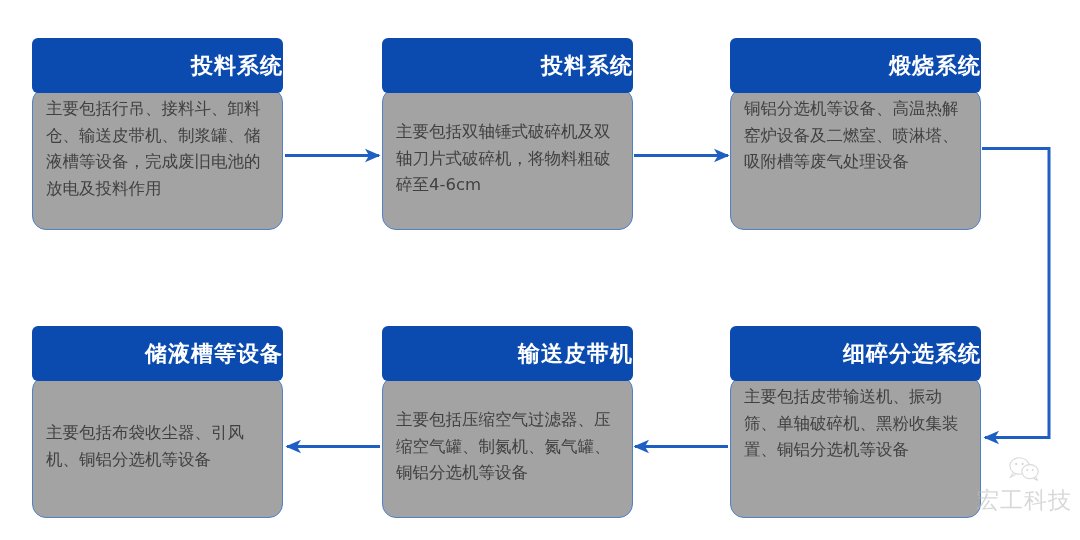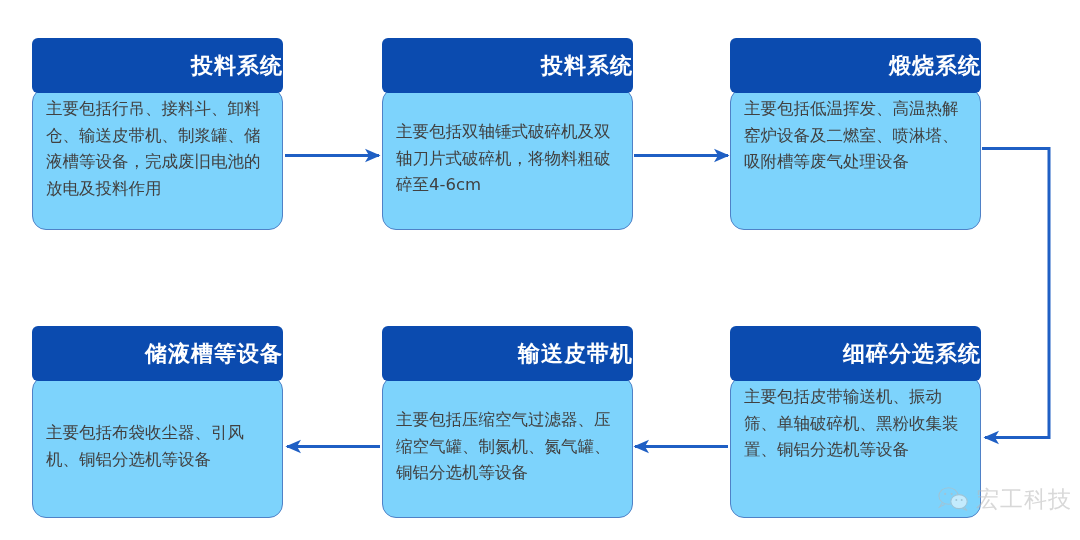--- a/index.html
+++ b/index.html
@@ -52,21 +52,21 @@
     font-weight: bold;
     letter-spacing: 1px;
     line-height: 1;
   }
   .node-body {
     position: absolute;
     left: 0;
     top: 50px;
     width: 251px;
     height: 142px;
-    background: #7dd3fc;
+    background: #a3a3a3;
     border: 1.6px solid #4F81C7;
     border-radius: 14px;
     box-sizing: border-box;
     z-index: 2;
     display: flex;
     align-items: center;
   }
   .node-body-text {
     display: block;
     width: 100%;
@@ -88,20 +88,21 @@
   
   #watermark {
     position: absolute;
     right: 8px;
     bottom: 28px;
     display: flex;
     align-items: center;
     gap: 7px;
     z-index: 5;
     opacity: 0.55;
+    flex-direction: column;
   }
   #watermark .wm-text {
     font-size: 23px;
     color: #b9b9b9;
     letter-spacing: 1px;
     line-height: 1;
   }
   #watermark svg { display: block; }
 </style>
 </head>
@@ -143,21 +144,21 @@
     <div class="node-body">
       <span class="node-body-text">主要包括双轴锤式破碎机及双轴刀片式破碎机，将物料粗破碎至4-6cm</span>
     </div>
   </div>
 
   <div class="node" style="left:730px; top:38px;">
     <div class="node-header">
       <span class="node-header-text">煅烧系统</span>
     </div>
     <div class="node-body align-top body-top-pad-1">
-      <span class="node-body-text">主要包括低温挥发、高温热解窑炉设备及二燃室、喷淋塔、吸附槽等废气处理设备</span>
+      <span class="node-body-text">铜铝分选机等设备、高温热解窑炉设备及二燃室、喷淋塔、吸附槽等废气处理设备</span>
     </div>
   </div>
 
   <div class="node" style="left:32px; top:326px;">
     <div class="node-header">
       <span class="node-header-text">储液槽等设备</span>
     </div>
     <div class="node-body">
       <span class="node-body-text">主要包括布袋收尘器、引风机、铜铝分选机等设备</span>
     </div>

